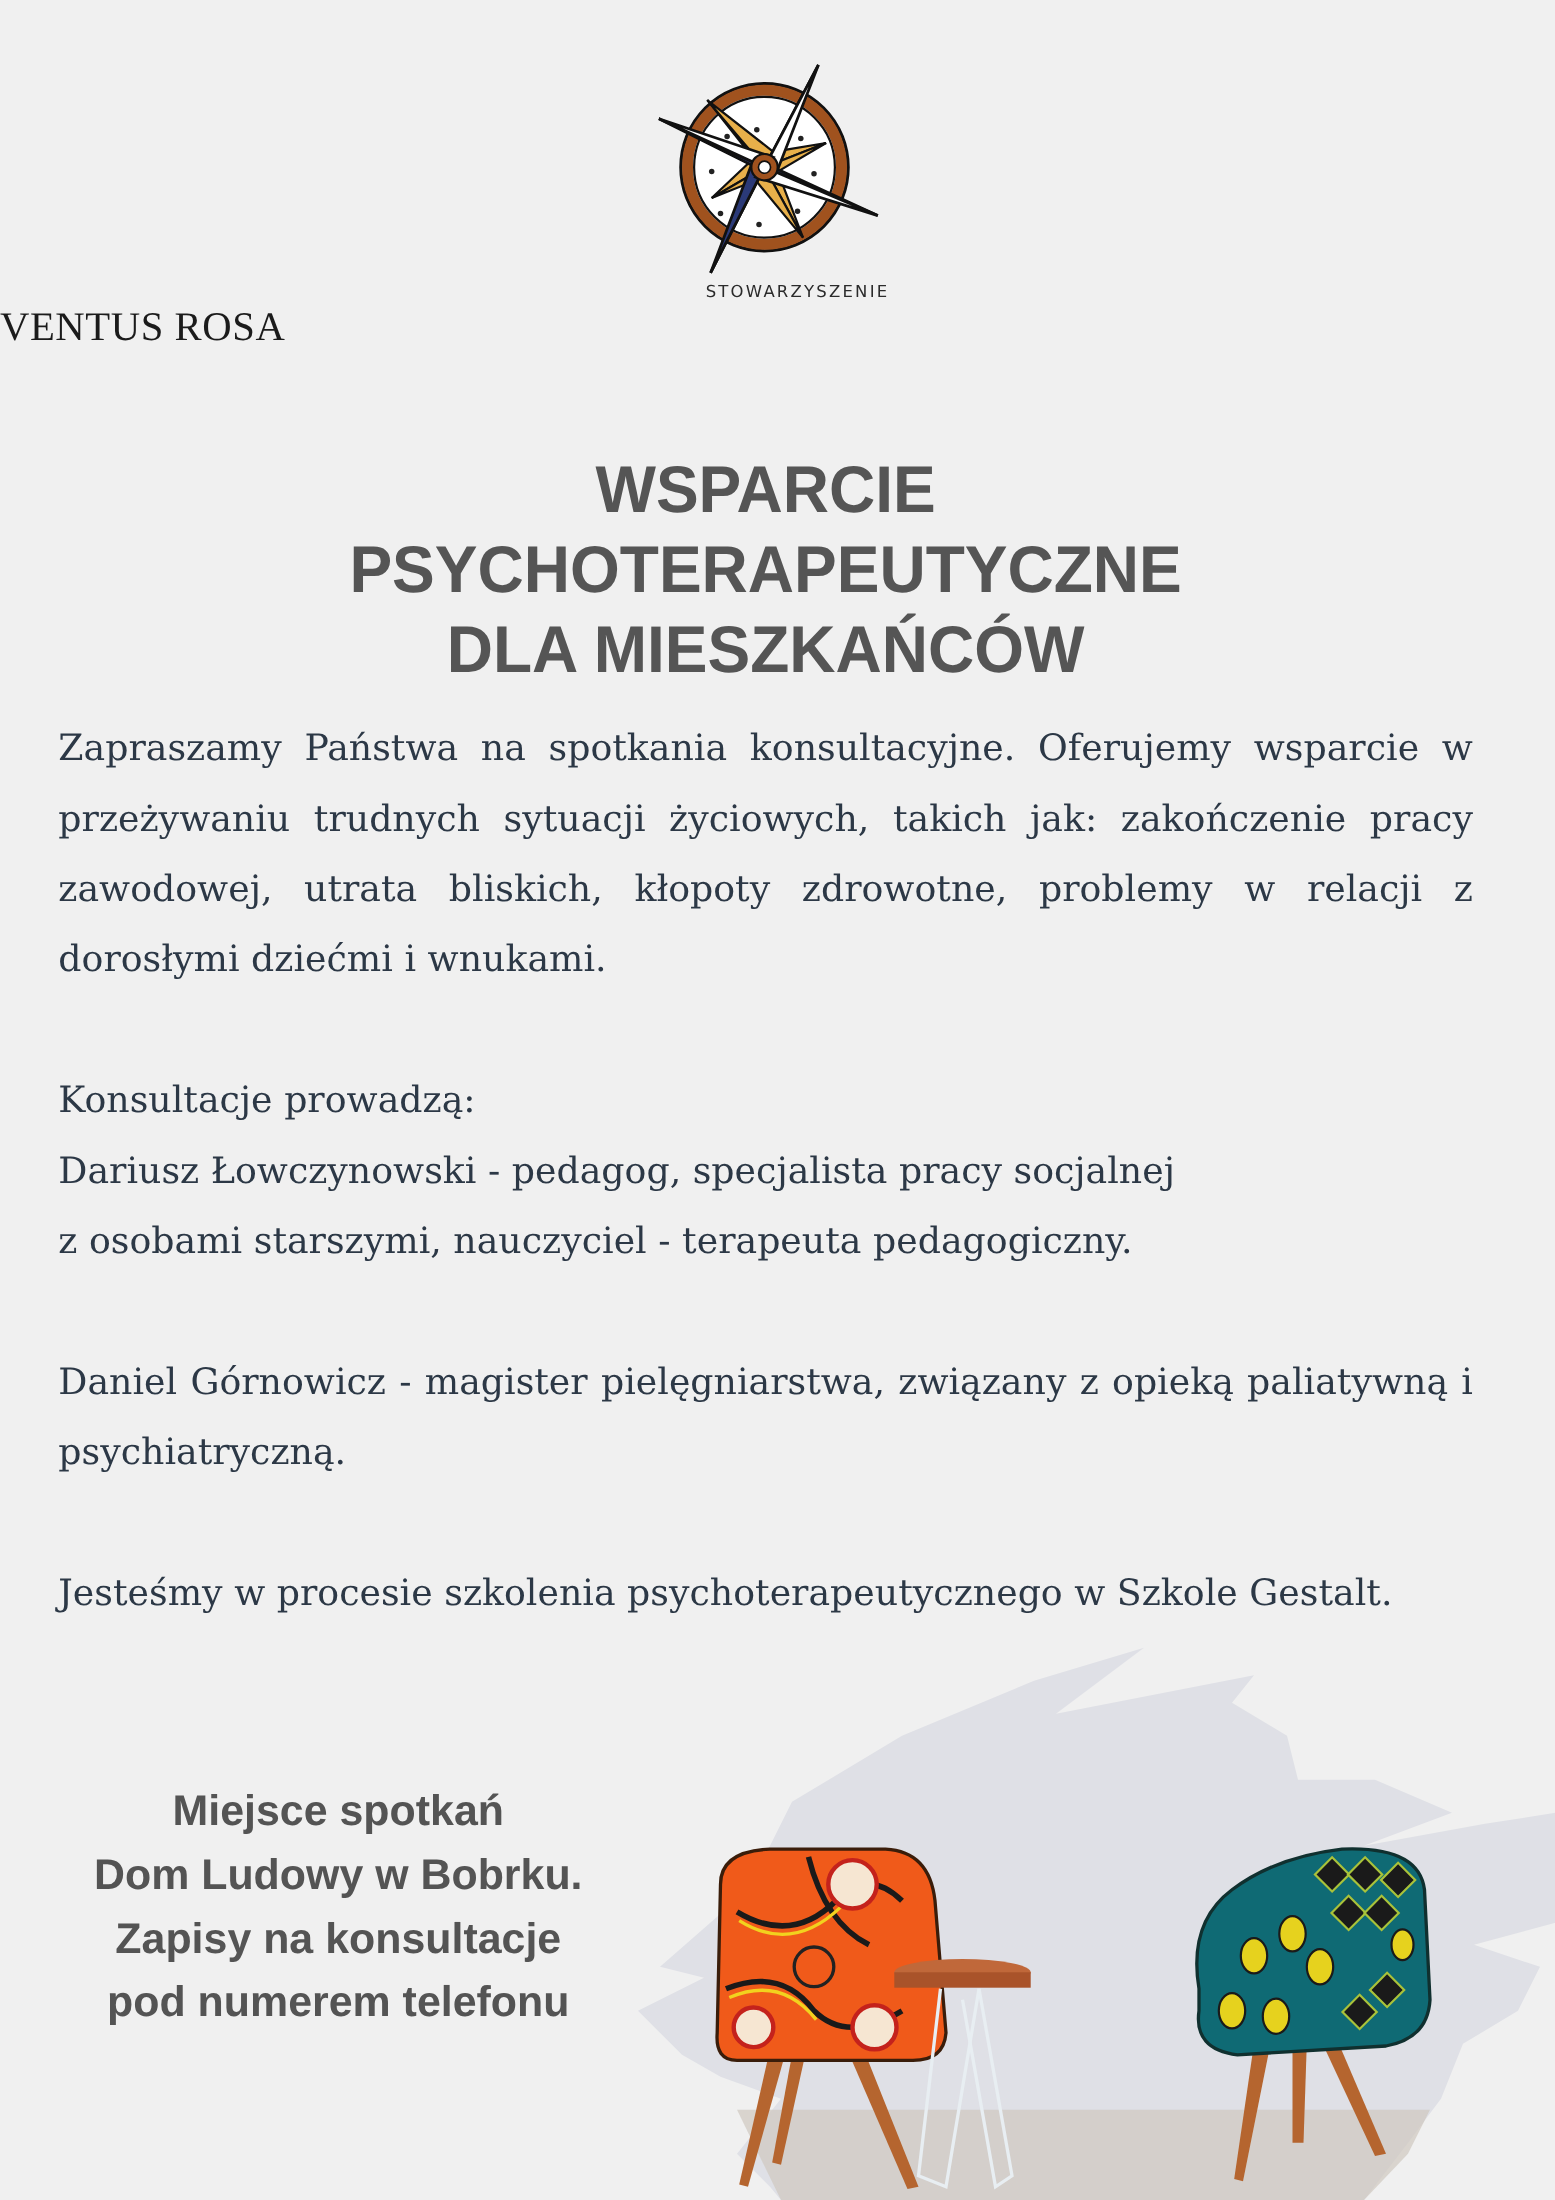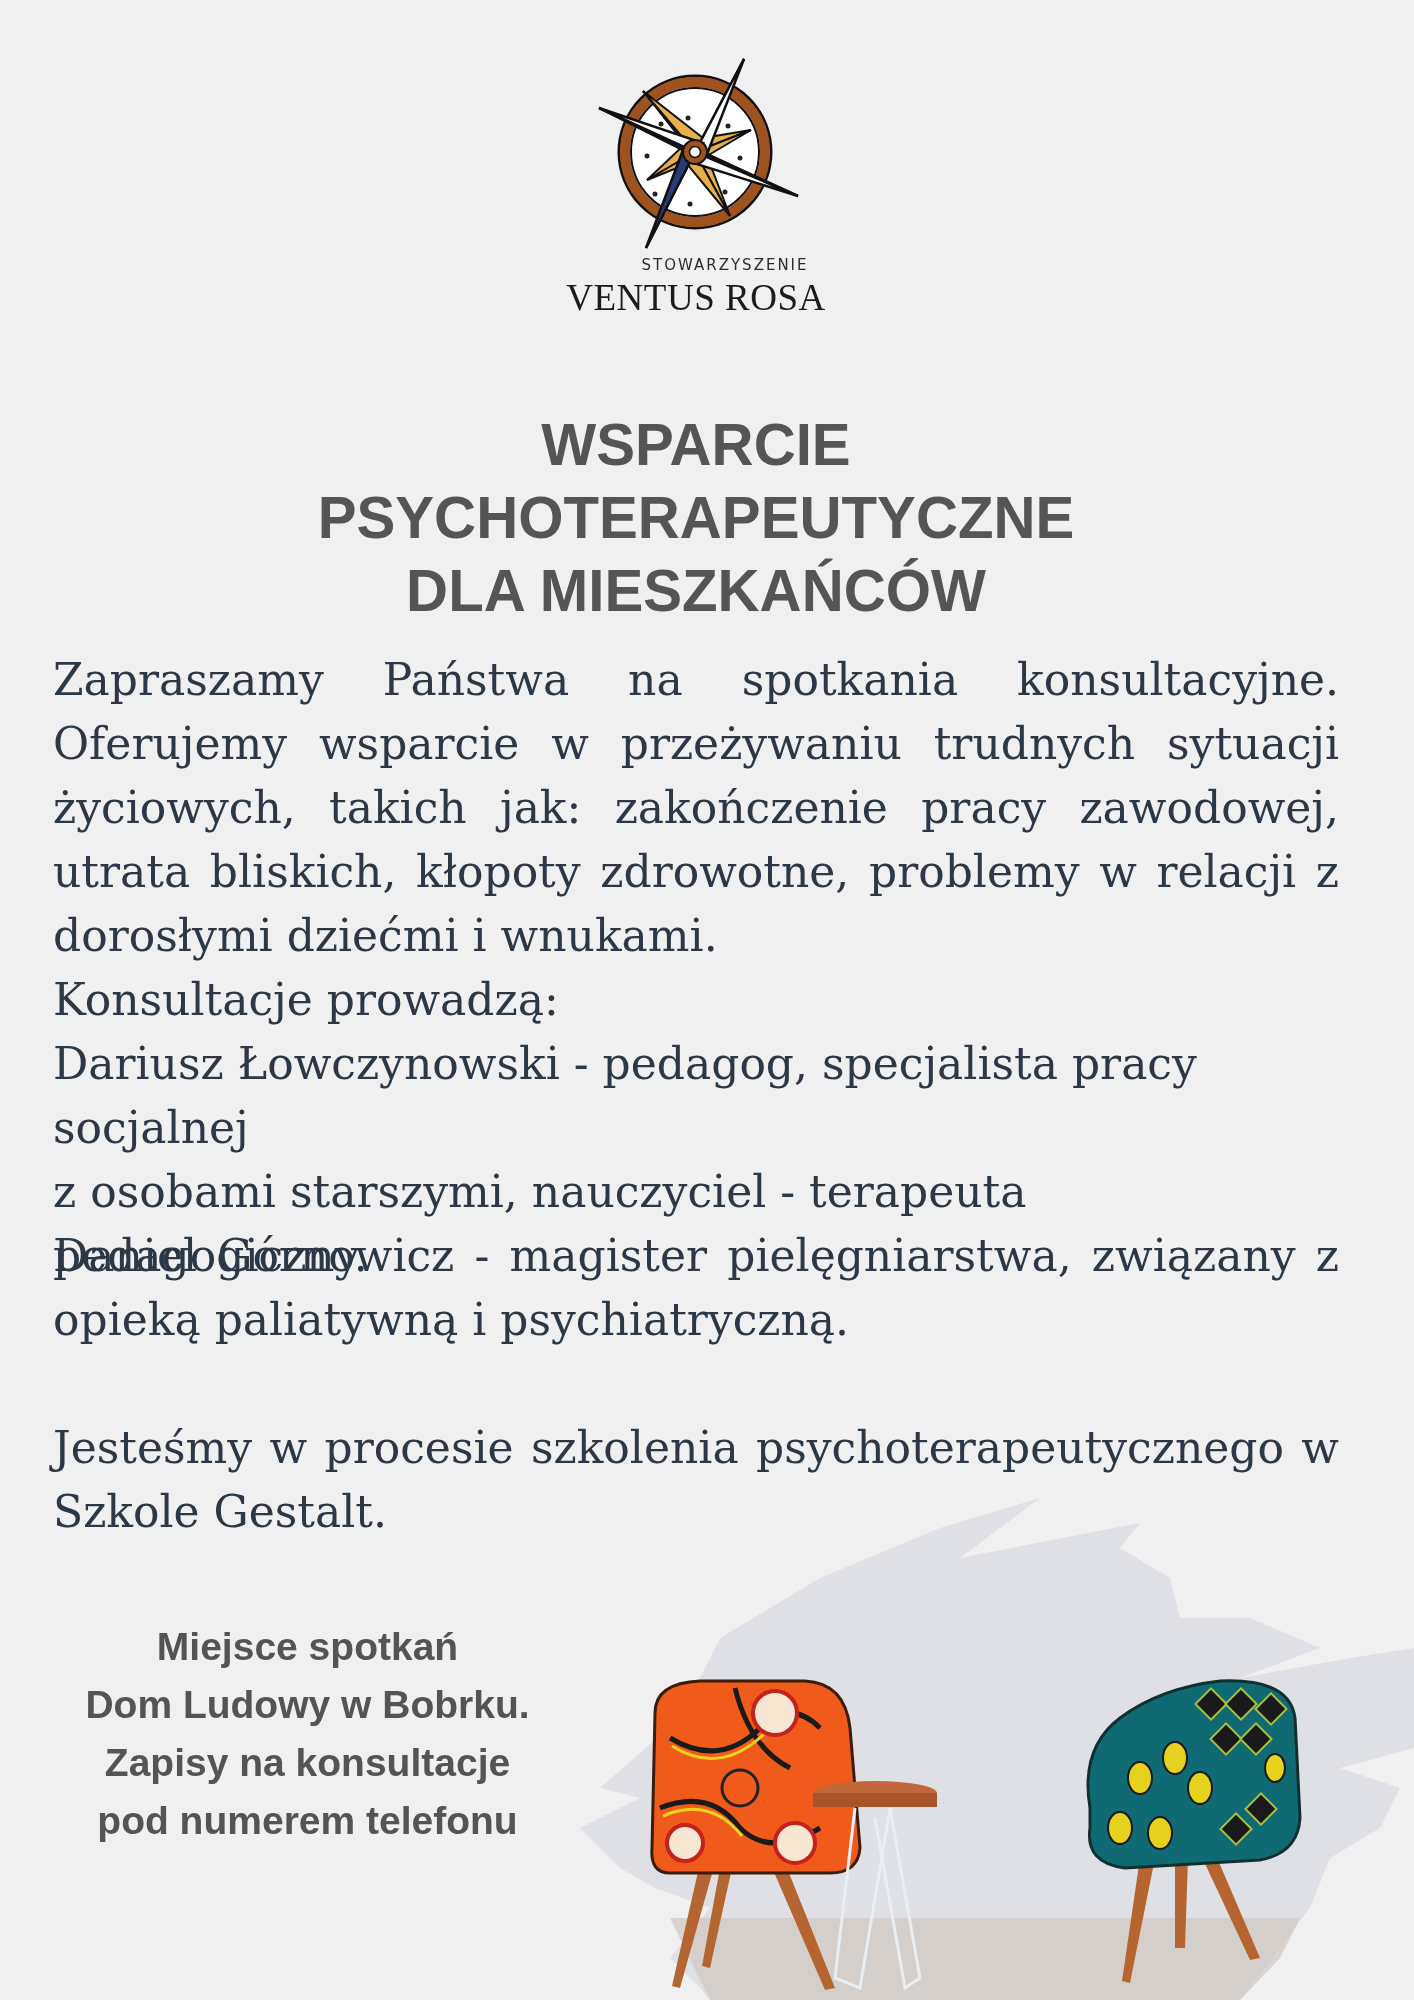--- a/index.html
+++ b/index.html
@@ -1,22 +1,22 @@
 <!DOCTYPE html>
 <html><head>
 <meta charset="utf-8">
 <style>
   html,body{margin:0;padding:0;}
   body{width:1414px;height:2000px;background:#f0f0f0;position:relative;overflow:hidden;font-family:"DejaVu Serif",serif;}
   .logo{position:absolute;left:585px;top:48px;width:220px;height:210px;}
   .org-small{position:absolute;left:0;width:1414px;top:256px;text-align:center;font-family:"DejaVu Sans",sans-serif;font-size:15px;letter-spacing:2px;color:#2b2b2b;padding-left:18px;}
-  .org-big{position:absolute;left:0;width:1392px;top:276px;text-align:center;font-family:"Liberation Serif",serif;font-size:37px;color:#1b1b1b;letter-spacing:0.5px;}
+  .org-big{position:absolute;left:0;width:1392px;top:276px;font-family:"Liberation Serif",serif;font-size:37px;color:#1b1b1b;letter-spacing:0.5px;}
   .title{position:absolute;left:0;width:1392px;top:368px;text-align:center;font-family:"Liberation Sans",sans-serif;font-weight:bold;font-size:60px;line-height:73px;color:#555555;margin-top:40px;}
   .title div{transform:scaleX(0.97);}
-  .body{position:absolute;left:53px;width:1286px;color:#2c3846;font-family:"DejaVu Serif",serif;font-size:44px;line-height:64px;}
+  .body{position:absolute;left:53px;width:1286px;color:#2c3846;font-family:"DejaVu Serif",serif;font-size:33px;line-height:64px;}
   .just{text-align:justify;text-align-last:left;}
   .p1{top:648px;}
   .p2{top:968px;}
   .p3{top:1224px;}
   .p4{top:1416px;}
   .place{position:absolute;left:50px;width:515px;top:1618px;text-align:center;font-family:"Liberation Sans",sans-serif;font-weight:bold;font-size:39px;line-height:58px;color:#545454;}
   .photo{position:absolute;left:560px;top:1488px;width:854px;height:512px;}
 </style>
 </head>
 <body>

